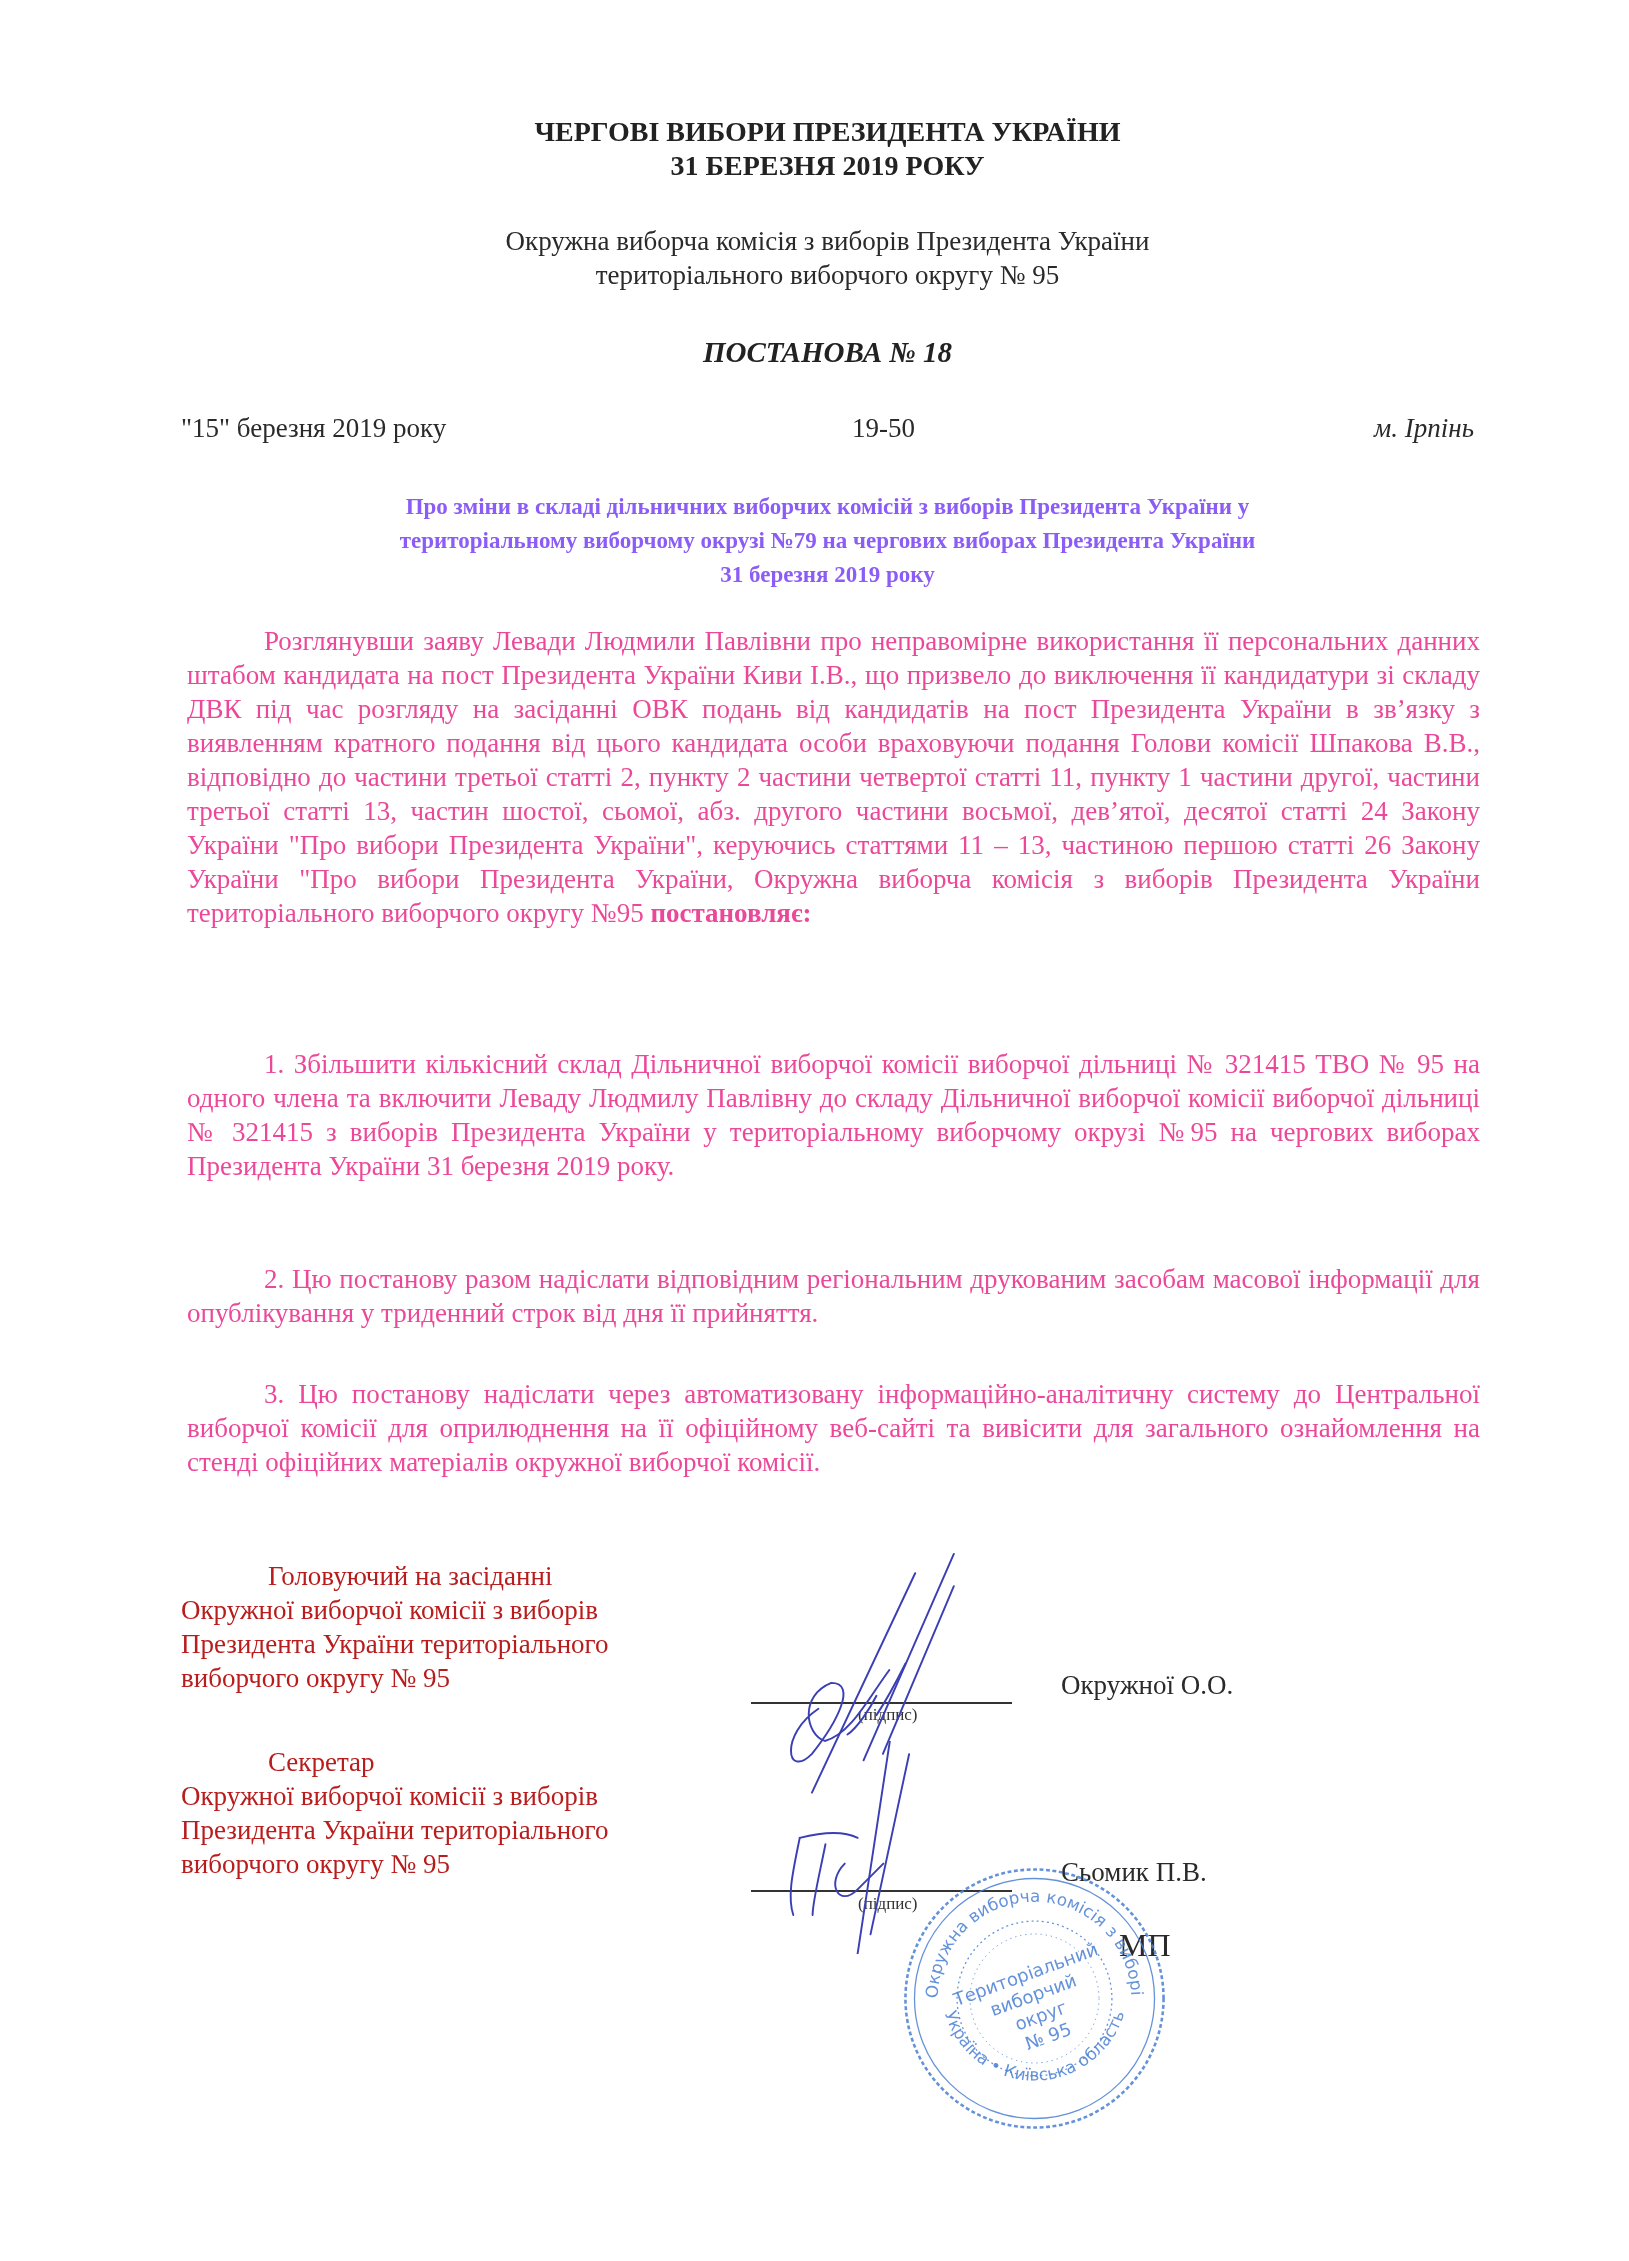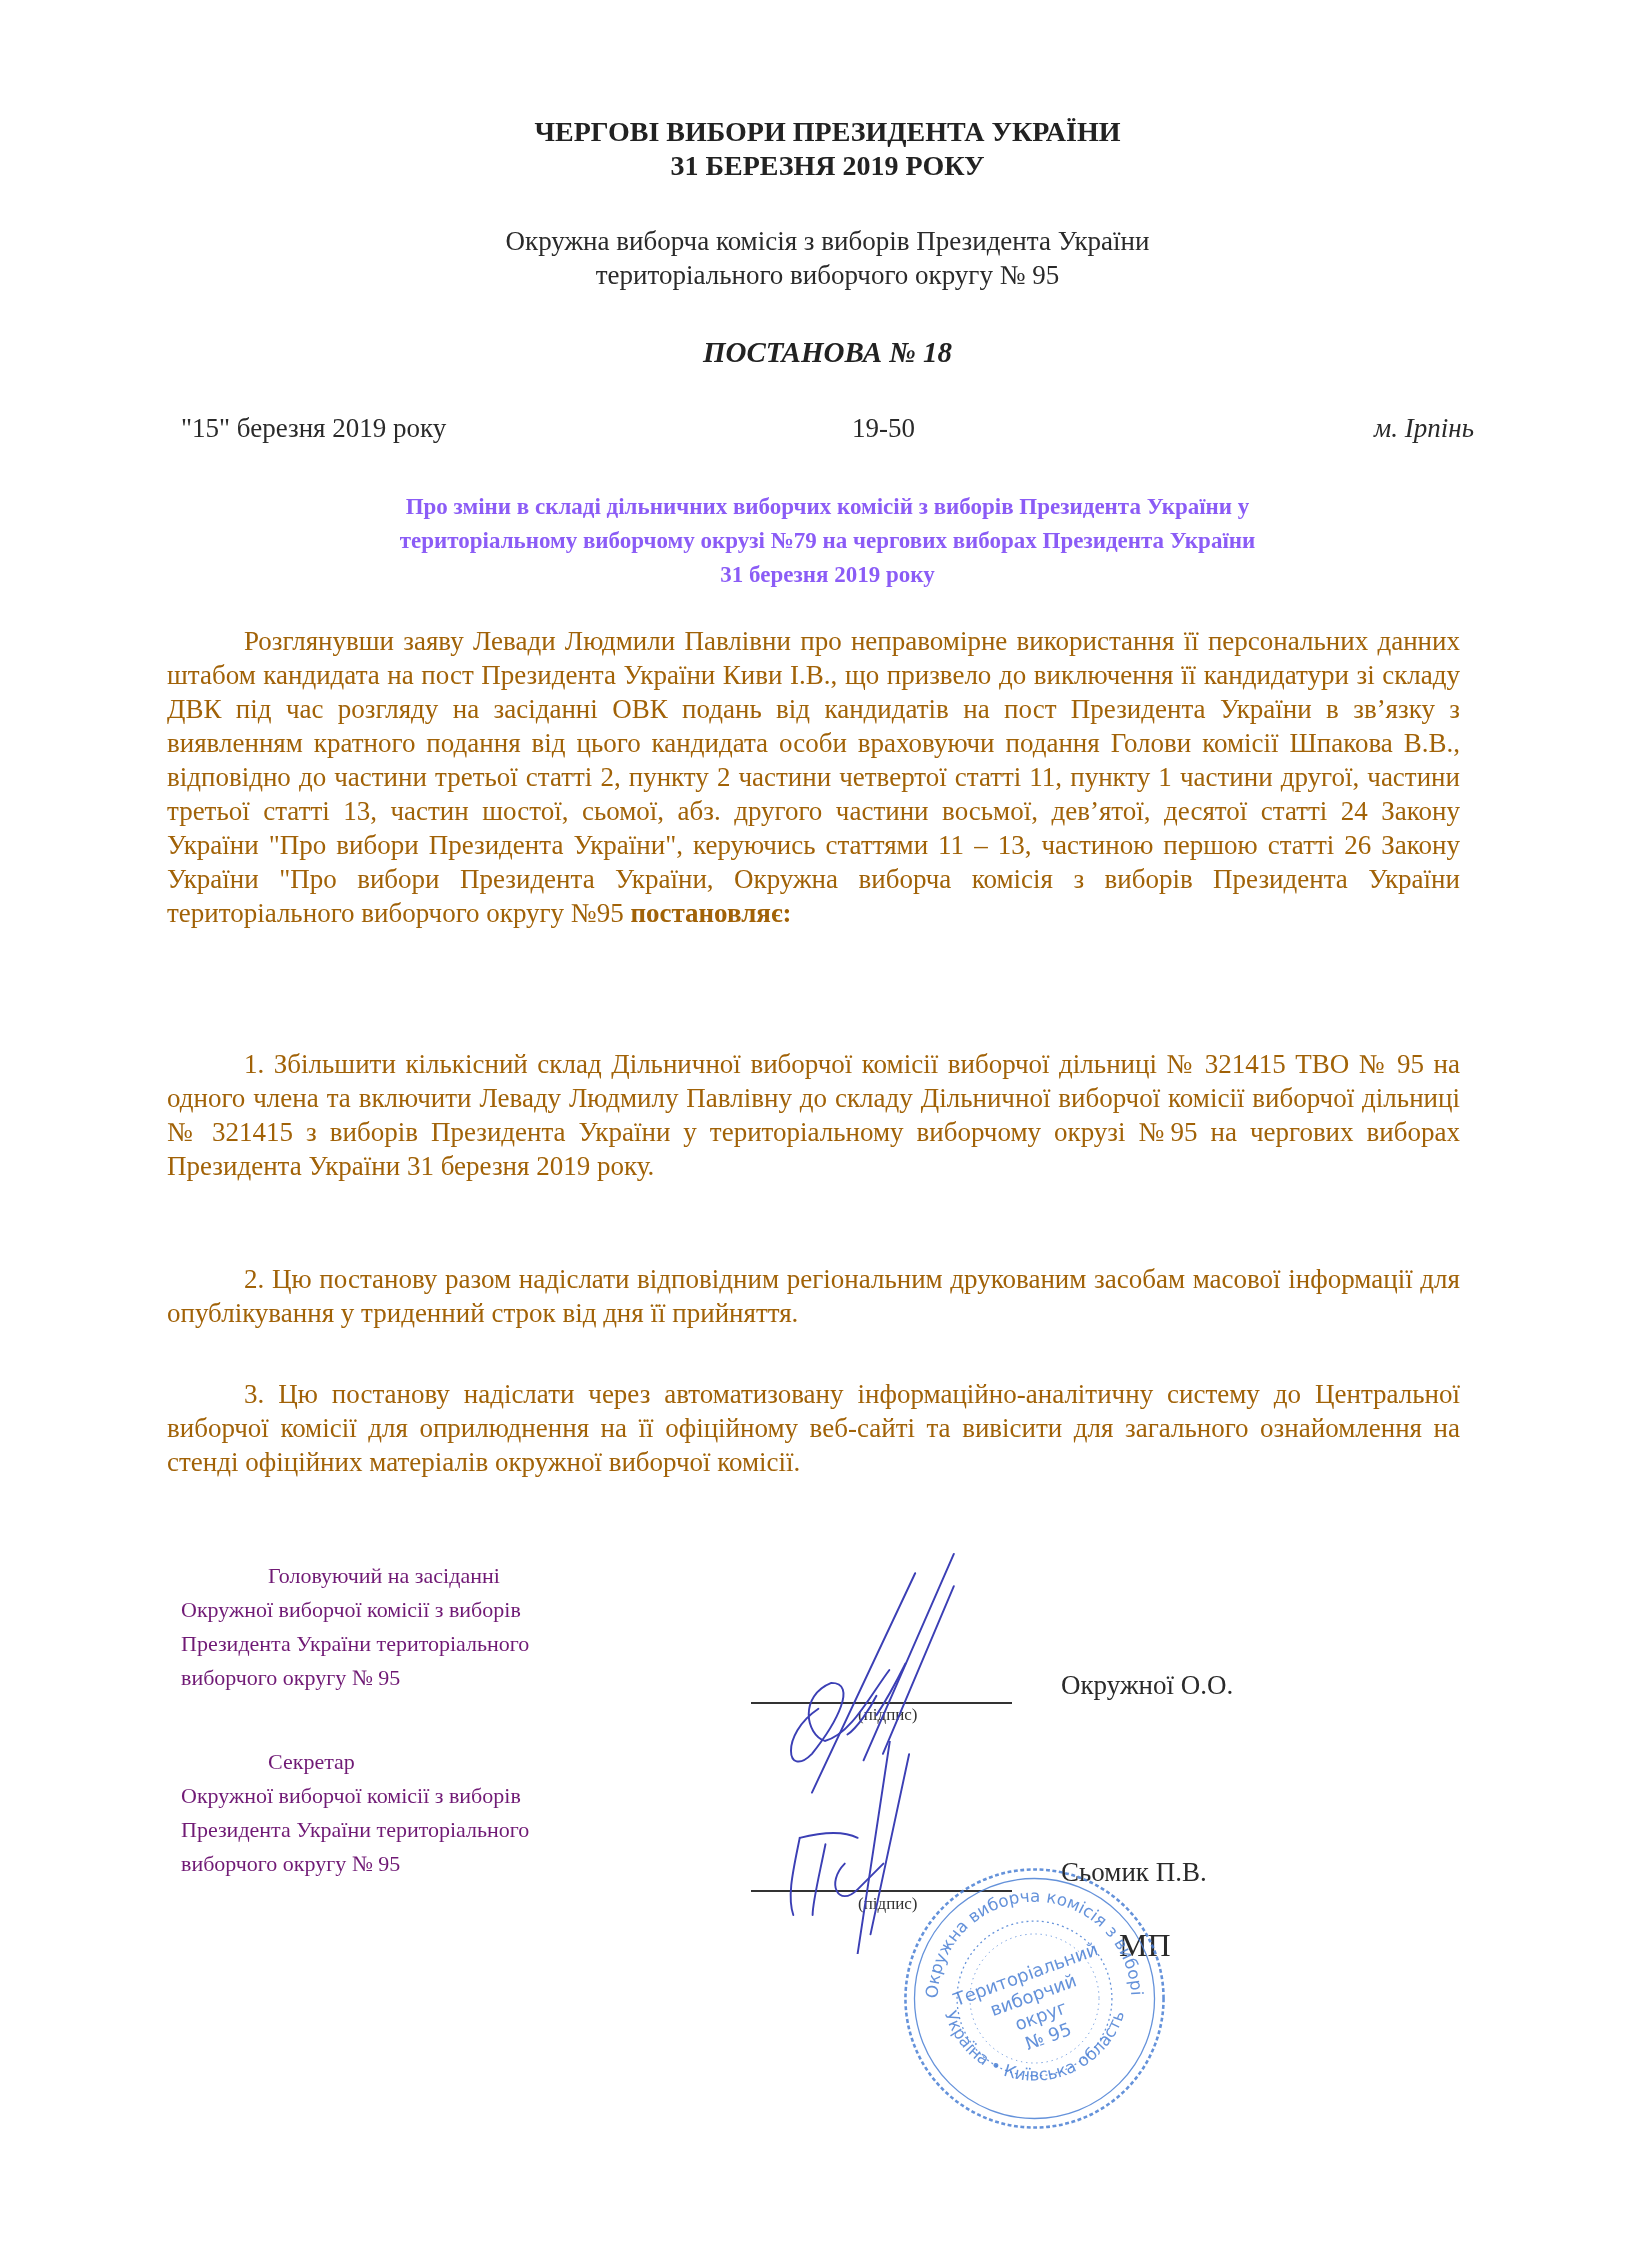--- a/index.html
+++ b/index.html
@@ -10,24 +10,24 @@
   .page { position: absolute; left: 0; top: 0; width: 1422px; height: 2261px; }
   .center { position: absolute; left: 181px; width: 1293px; text-align: center; }
   .bold { font-weight: bold; }
   .h-title { font-size: 28px; line-height: 34px; font-weight: bold; color: #222; }
   .h-sub { font-size: 27px; line-height: 34px; color: #2a2a2a; }
   .h-dec { font-size: 29px; font-weight: bold; line-height: 34px; color: #222; font-style: italic; }
   .meta-row { position: absolute; left: 181px; width: 1293px; top: 411px; font-size: 27px; line-height: 34px; }
   .meta-row span { position: absolute; top: 0; white-space: nowrap; }
   .subject { font-size: 23px; font-weight: bold; line-height: 34px; color: #8b5cf6; }
   .para {
-    position: absolute; left: 167px; width: 1293px; font-size: 27px; line-height: 34px;
-    text-align: justify; text-indent: 77px; color: #a16207;
+    position: absolute; left: 187px; width: 1293px; font-size: 27px; line-height: 34px;
+    text-align: justify; text-indent: 77px; color: #ec4899;
   }
-  .sig-block { position: absolute; left: 181px; font-size: 22px; line-height: 34px; color: #701a75; white-space: nowrap; }
+  .sig-block { position: absolute; left: 181px; font-size: 27px; line-height: 34px; color: #b91c1c; white-space: nowrap; }
   .sig-block .indent { padding-left: 87px; }
   .sig-line { position: absolute; height: 1.9px; background: #333; }
   .sig-caption { position: absolute; font-size: 17px; color: #333; }
   .sig-name { position: absolute; font-size: 27px; color: #2a2a2a; white-space: nowrap; }
   .mp { position: absolute; font-size: 32px; color: #2a2a2a; }
   .stamp { position: absolute; left: 899px; top: 1863px; width: 271px; height: 271px; }
   .signature { position: absolute; }
 </style>
 </head>
 <body>

